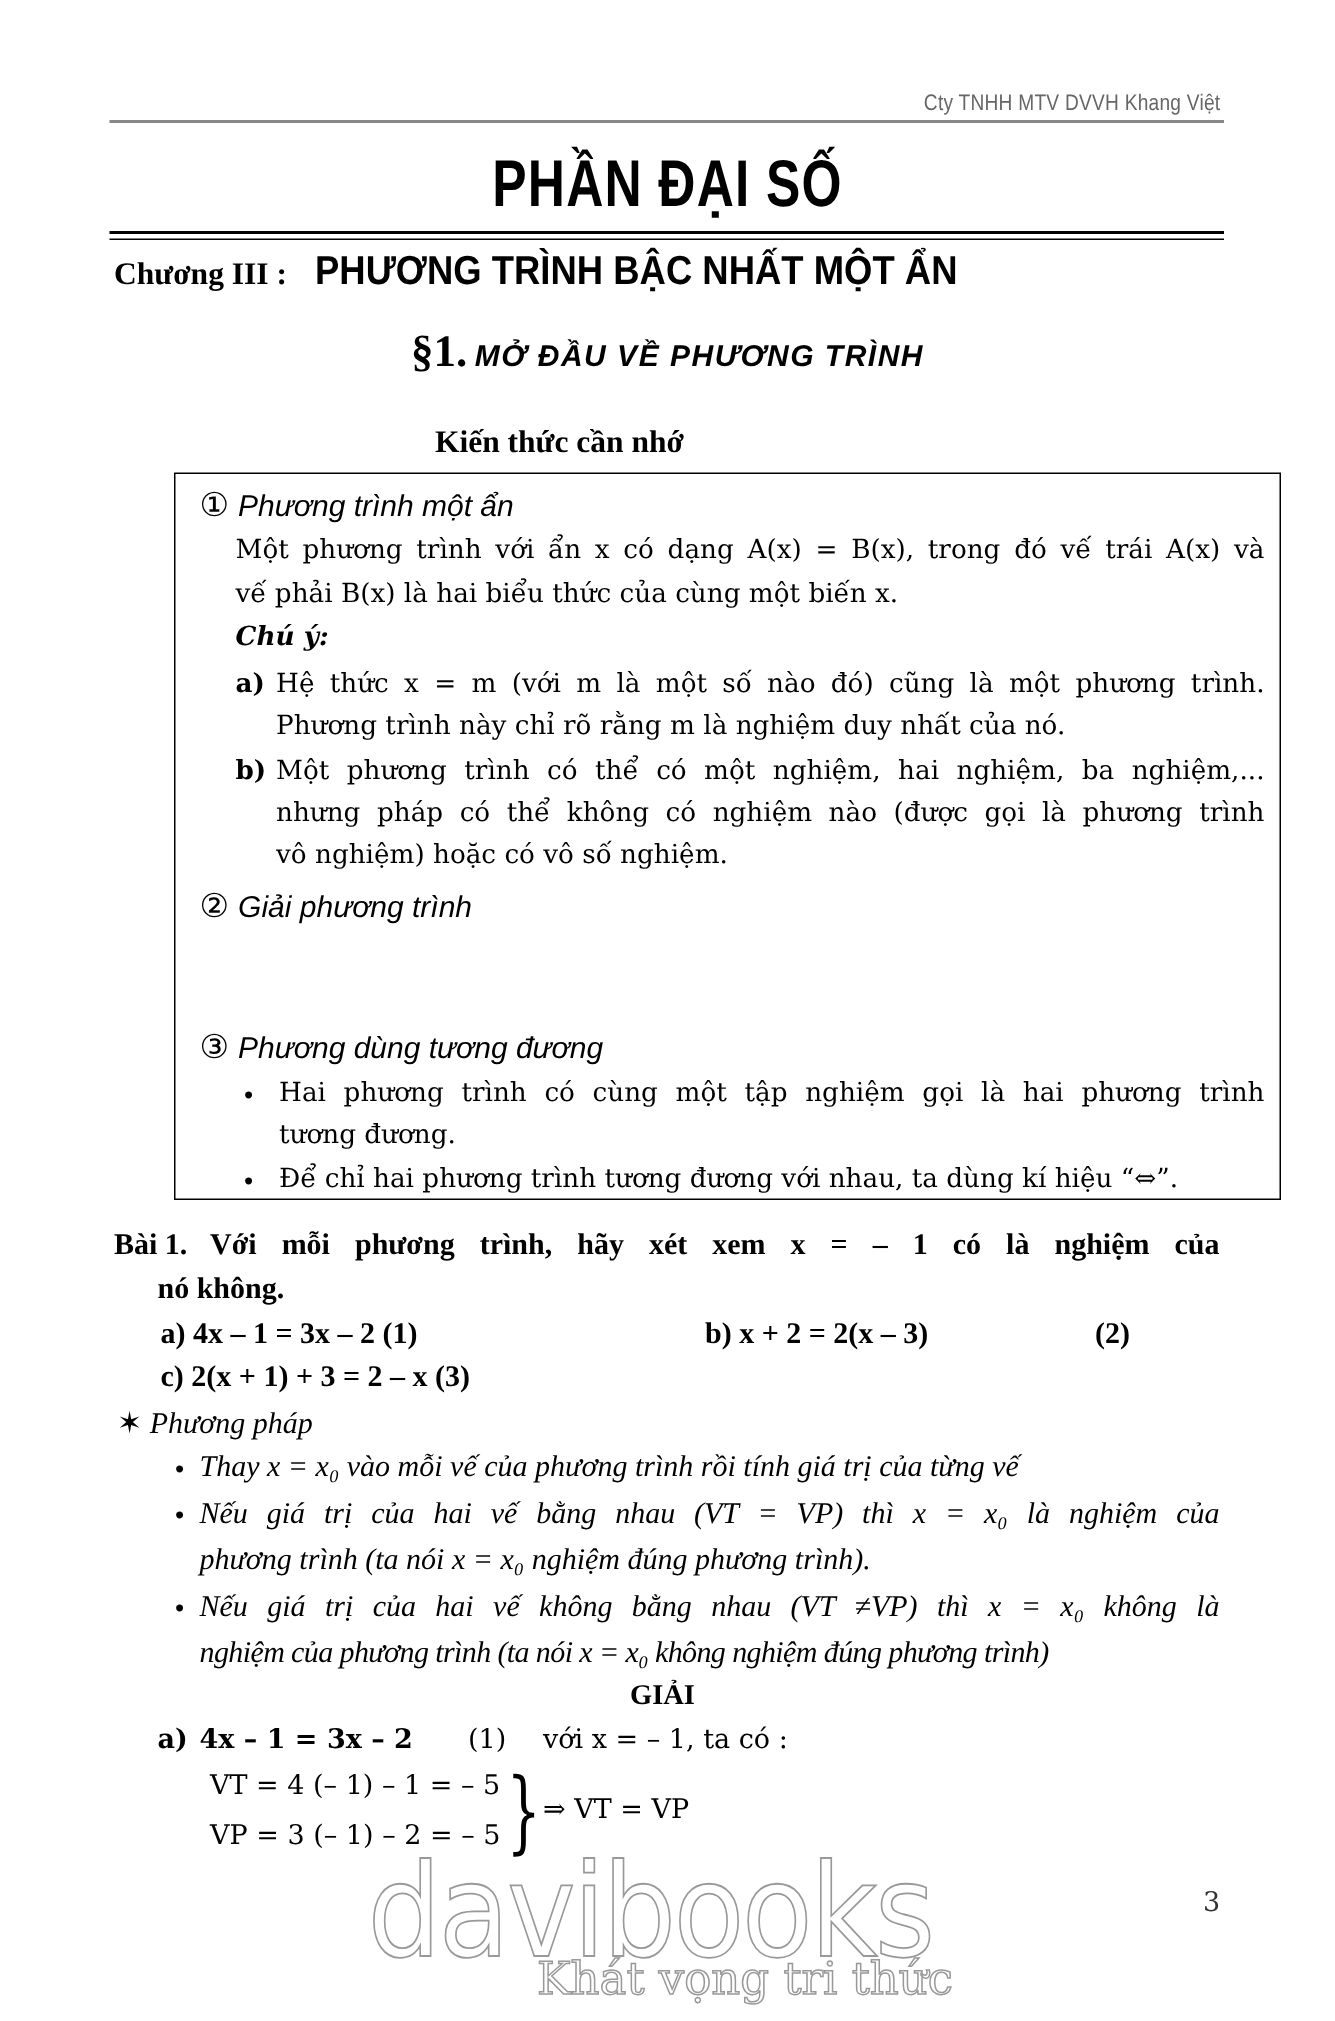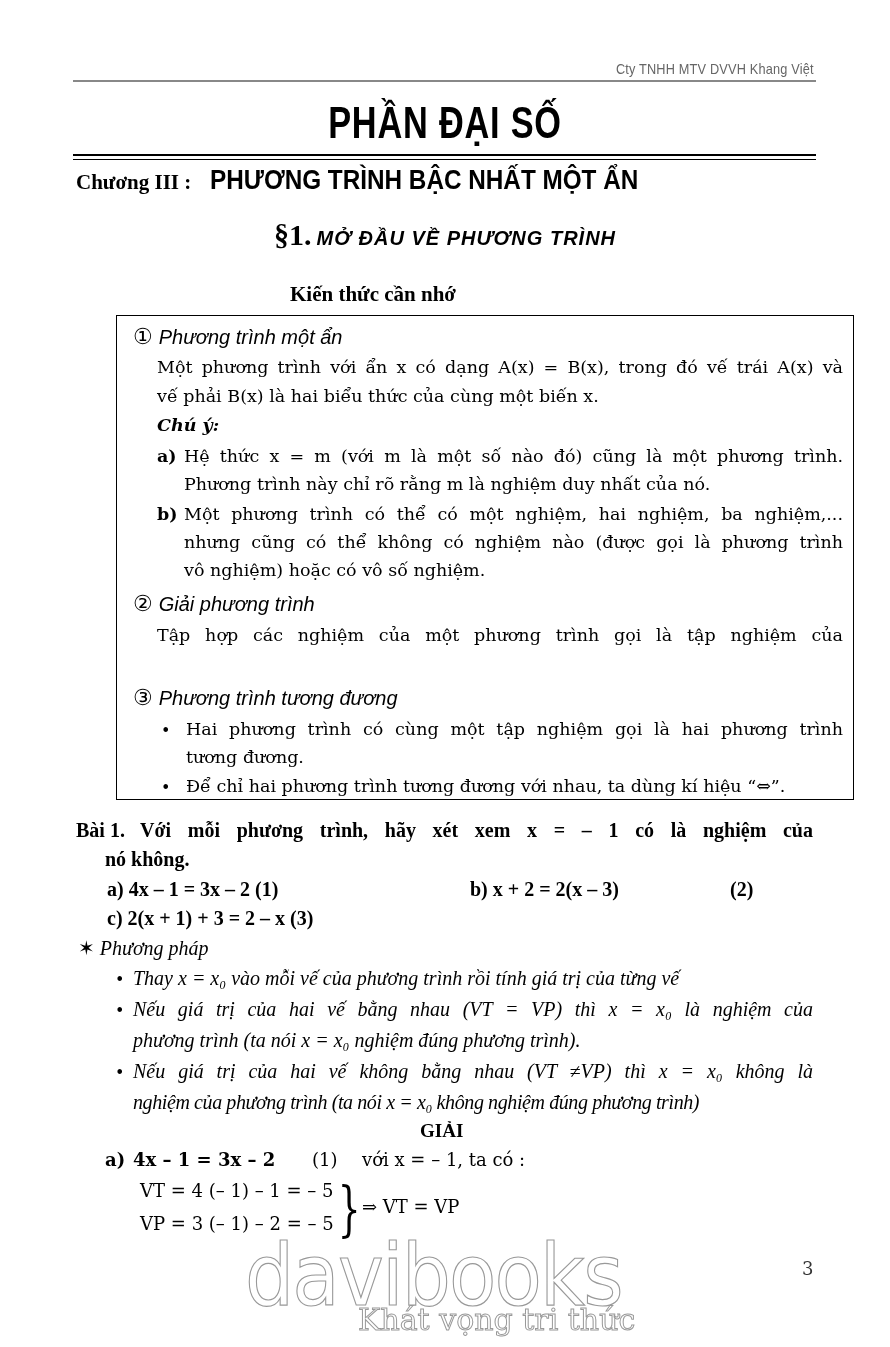--- a/index.html
+++ b/index.html
@@ -67,30 +67,29 @@
     <span class="circ">①</span><span>Phương trình một ẩn</span>
   </div>
   <div class="line" style="left:40px; top:70px;">vế phải B(x) là hai biểu thức của cùng một biến x.</div>
   <div class="line just" style="left:40px; width:686px; top:41px;">Một phương trình với ẩn x có dạng A(x) = B(x), trong đó vế trái A(x) và</div>
   <div class="line" style="left:40px; top:99px; font-style:italic; font-weight:bold;">Chú ý:</div>
   <div class="line lbl-b" style="left:40px; top:130px;">a)</div>
   <div class="line just" style="left:67px; width:659px; top:130px;">Hệ thức x = m (với m là một số nào đó) cũng là một phương trình.</div>
   <div class="line" style="left:67px; top:158px;">Phương trình này chỉ rõ rằng m là nghiệm duy nhất của nó.</div>
   <div class="line lbl-b" style="left:40px; top:188px;">b)</div>
   <div class="line just" style="left:67px; width:659px; top:188px;">Một phương trình có thể có một nghiệm, hai nghiệm, ba nghiệm,...</div>
-  <div class="line just" style="left:67px; width:659px; top:216px;">nhưng cũng có thể không có nghiệm nào (được  gọi là phương trình</div>
+  <div class="line just" style="left:67px; width:659px; top:216px;">nhưng pháp có thể không có nghiệm nào (được  gọi là phương trình</div>
   <div class="line" style="left:67px; top:244px;">vô nghiệm) hoặc có vô số nghiệm.</div>
 
   <div class="box-head" style="top:275px;">
     <span class="circ">②</span><span>Giải phương trình</span>
   </div>
-  <div class="line just" style="left:40px; width:686px; top:309px;">Tập hợp các nghiệm của một phương trình gọi là tập nghiệm của</div>
 
   <div class="box-head" style="top:369px;">
-    <span class="circ">③</span><span>Phương trình tương đương</span>
+    <span class="circ">③</span><span>Phương dùng tương đương</span>
   </div>
   <div class="bullet" style="left:44px; top:405px;">•</div>
   <div class="line just" style="left:69px; width:657px; top:403px;">Hai phương trình có cùng một tập nghiệm gọi là hai phương trình</div>
   <div class="line" style="left:69px; top:431px;">tương đương.</div>
   <div class="bullet" style="left:44px; top:462px;">•</div>
   <div class="line" style="left:69px; top:460px;">Để chỉ hai phương trình tương đương với nhau, ta dùng kí hiệu “⇔”.</div>
 </div>
 
 <div class="ex-line" style="left:76px; top:819px;">Bài 1.</div>
 <div class="ex-line just" style="left:140px; width:673px; top:819px;">Với mỗi phương trình, hãy xét xem x = – 1 có là nghiệm của</div>

